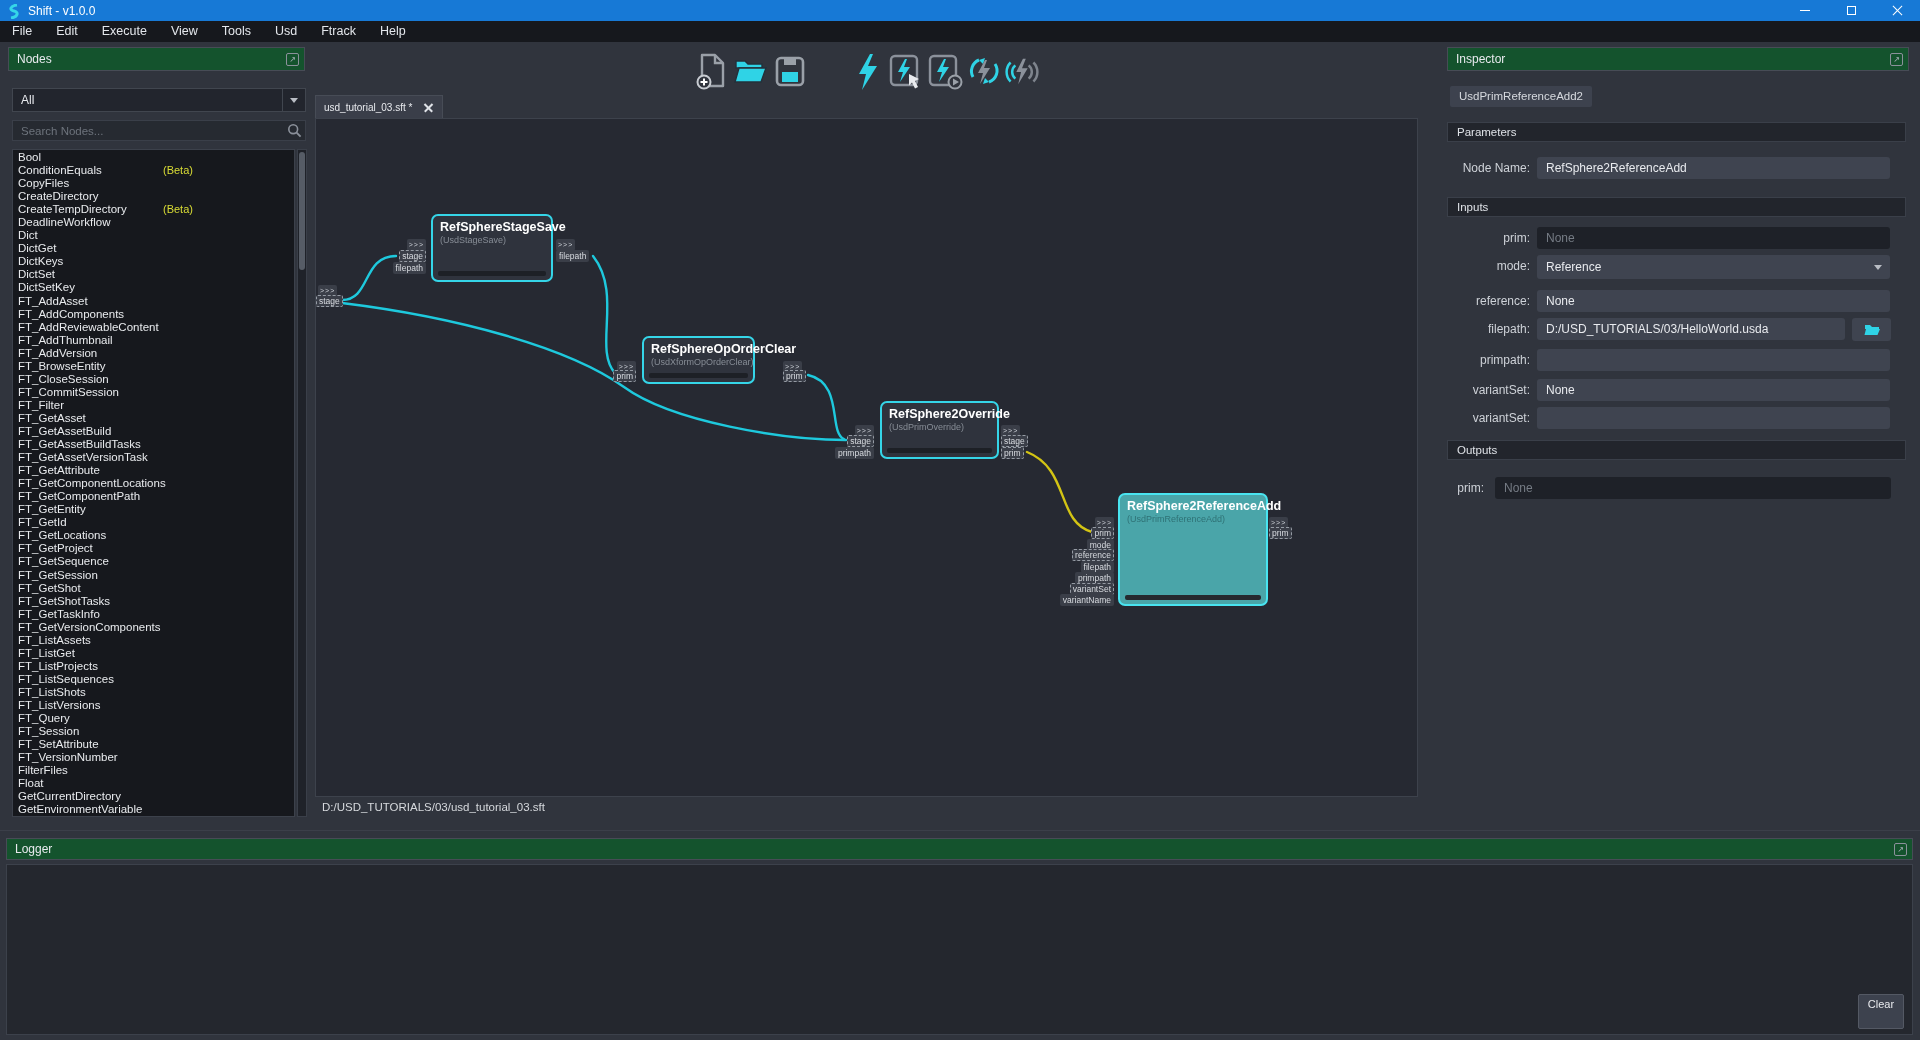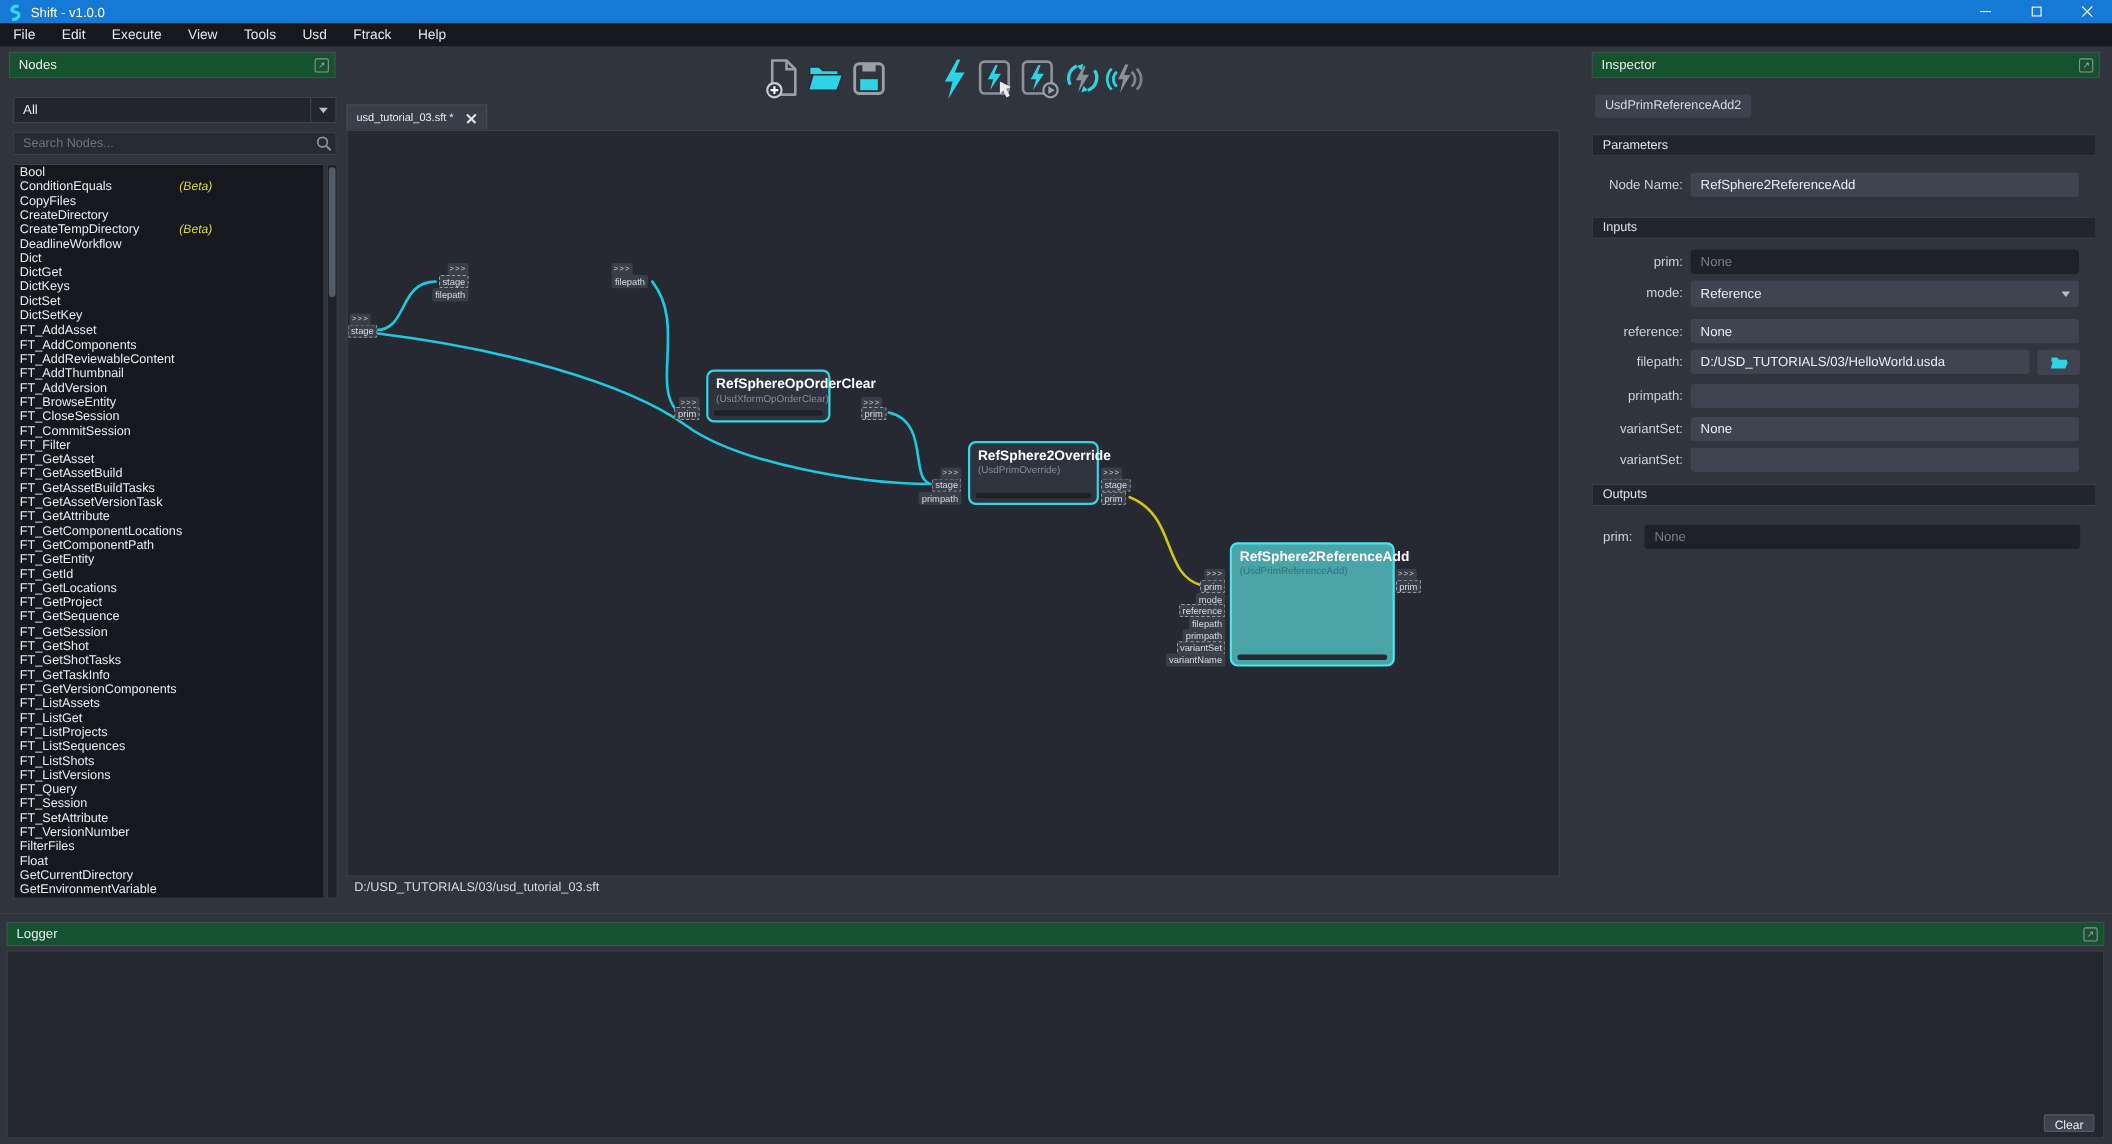--- a/index.html
+++ b/index.html
@@ -30,21 +30,21 @@
 
   
   .dropdown{position:absolute;left:12px;top:88px;width:294px;height:24px;background:#22252d;border:1px solid #41464f;font-size:12px;line-height:22px;padding-left:8px}
   .dropdown .arrowbox{position:absolute;right:0;top:0;width:23px;height:22px;border-left:1px solid #41464f;display:flex;align-items:center;justify-content:center}
   .tri-down{width:0;height:0;border-left:4px solid transparent;border-right:4px solid transparent;border-top:5px solid #b9bdc4}
   .searchbox{position:absolute;left:12px;top:120px;width:294px;height:21px;background:#262a31;border:1px solid #3a3f49;color:#e8eaee;font-size:11.5px;padding:0 26px 0 8px;outline:none;font-family:"Liberation Sans",sans-serif}
   .searchbox::placeholder{color:#6d737c}
   .search-ic{position:absolute;left:287px;top:123px}
   .nodelist{position:absolute;left:12px;top:149px;width:283px;height:668px;background:#16181d;border:1px solid #3c414b;overflow:hidden;padding:1px 0 0 5px}
   .nodelist .row{position:relative;height:13.06px;line-height:13.06px;font-size:11.5px;color:#e9ebee;white-space:nowrap}
-  .nodelist .beta{position:absolute;left:145px;top:0;color:#d9dc35;font-style:italic;font-size:11px}
+  .nodelist .beta{position:absolute;left:145px;top:0;color:#d9dc35;font-size:11px}
   .vscroll{position:absolute;left:297px;top:149px;width:10px;height:668px;background:#1f2229;border:1px solid #3a3f49}
   .vscroll .thumb{position:absolute;left:1px;top:2px;width:6px;height:118px;background:#565c66;border-radius:3px}
 
   
   .tool{position:absolute;top:52px;width:38px;height:40px;display:flex;align-items:center;justify-content:center}
 
   
   .tab{position:absolute;left:315px;top:95px;width:128px;height:23px;background:#3a3e49;border:1px solid #474c56;border-bottom:none;display:flex;align-items:center;padding:0 8px;font-size:10px;color:#e8eaee}
   .tab-close{position:relative;width:9px;height:9px;margin-left:12px}
   .tab-close::before,.tab-close::after{content:"";position:absolute;left:-1px;top:4px;width:11px;height:1.6px;background:#dfe2e7}
@@ -69,21 +69,21 @@
   
   .ins-label{position:absolute;width:84px;text-align:right;font-size:12px;color:#ced2d8;line-height:22px}
   .fld{position:absolute;height:22px;background:#3f4450;border-radius:3px;font-size:12px;color:#e8eaee;line-height:22px;padding-left:9px;white-space:nowrap;overflow:hidden}
   .fld.disabled{background:#1e2128;color:#767c85}
   .fld .tri-down{position:absolute;right:8px;top:9px}
   .badge{position:absolute;left:1450px;top:86px;height:21px;background:#3d424e;border-radius:2px;font-size:11.5px;color:#d6d9de;line-height:21px;padding:0 9px}
   .folder-btn{position:absolute;left:1852px;top:318px;width:39px;height:23px;background:#3f4450;border-radius:3px;display:flex;align-items:center;justify-content:center}
 
   
   .logger-content{position:absolute;left:6px;top:864px;width:1907px;height:171px;background:#24272e;border:1px solid #3c414b}
-  .clear-btn{position:absolute;right:8px;bottom:5px;width:46px;height:16px;background:#3d424e;border:1px solid #545964;border-radius:2px;font-size:11px;color:#e8eaee;text-align:center;line-height:18px}
+  .clear-btn{position:absolute;right:8px;bottom:5px;width:46px;height:35px;background:#3d424e;border:1px solid #545964;border-radius:2px;font-size:11px;color:#e8eaee;text-align:center;line-height:18px}
 
   .divider-h{position:absolute;left:0;top:830px;width:1920px;height:1px;background:#3b3f49}
 </style>
 </head>
 <body>
 
 <div class="titlebar">
   <svg class="logo" width="13" height="15" viewBox="0 0 13 15">
     <path d="M10,1 C3,2 2,6 7,7 C12,8 11,13 4,14" stroke="#35d6e8" stroke-width="3" fill="none"></path>
   </svg>
@@ -462,20 +462,25 @@
     <path d="M26,181 C55,181 46,137 80,137" stroke="#1ec9dd" stroke-width="2.4" fill="none" stroke-linecap="round"></path>
     <path d="M26,184 C140,198 252,228 308,268 C356,303 468,321 530,321" stroke="#1ec9dd" stroke-width="2.4" fill="none" stroke-linecap="round"></path>
     <path d="M277,137 C307,175 277,230 299,254" stroke="#1ec9dd" stroke-width="2.4" fill="none" stroke-linecap="round"></path>
     <path d="M492,256 C528,264 512,313 528,320" stroke="#1ec9dd" stroke-width="2.4" fill="none" stroke-linecap="round"></path>
     <path d="M711,333 C754,350 740,403 776,413" stroke="#d3c414" stroke-width="2.4" fill="none" stroke-linecap="round"></path>
   </svg>
 
   <div class="chip marker" style="left:2px;top:166px">&gt;&gt;&gt;</div>
   <div class="chip dashed" style="left:0px;top:176px">stage</div>
 
+  <div class="gnode" style="left:115px;top:95px;width:122px;height:68px">
+    <div class="t">RefSphereStageSave</div>
+    <div class="s">(UsdStageSave)</div>
+    <div class="bar"></div>
+  </div>
   <div class="chip marker" style="right:991px;top:120px">&gt;&gt;&gt;</div>
   <div class="chip dashed" style="right:991px;top:131px">stage</div>
   <div class="chip" style="right:991px;top:143px">filepath</div>
   <div class="chip marker" style="left:240px;top:120px">&gt;&gt;&gt;</div>
   <div class="chip" style="left:240px;top:131px">filepath</div>
 
   <div class="gnode" style="left:326px;top:217px;width:113px;height:48px">
     <div class="t">RefSphereOpOrderClear</div>
     <div class="s">(UsdXformOpOrderClear)</div>
     <div class="bar"></div>

